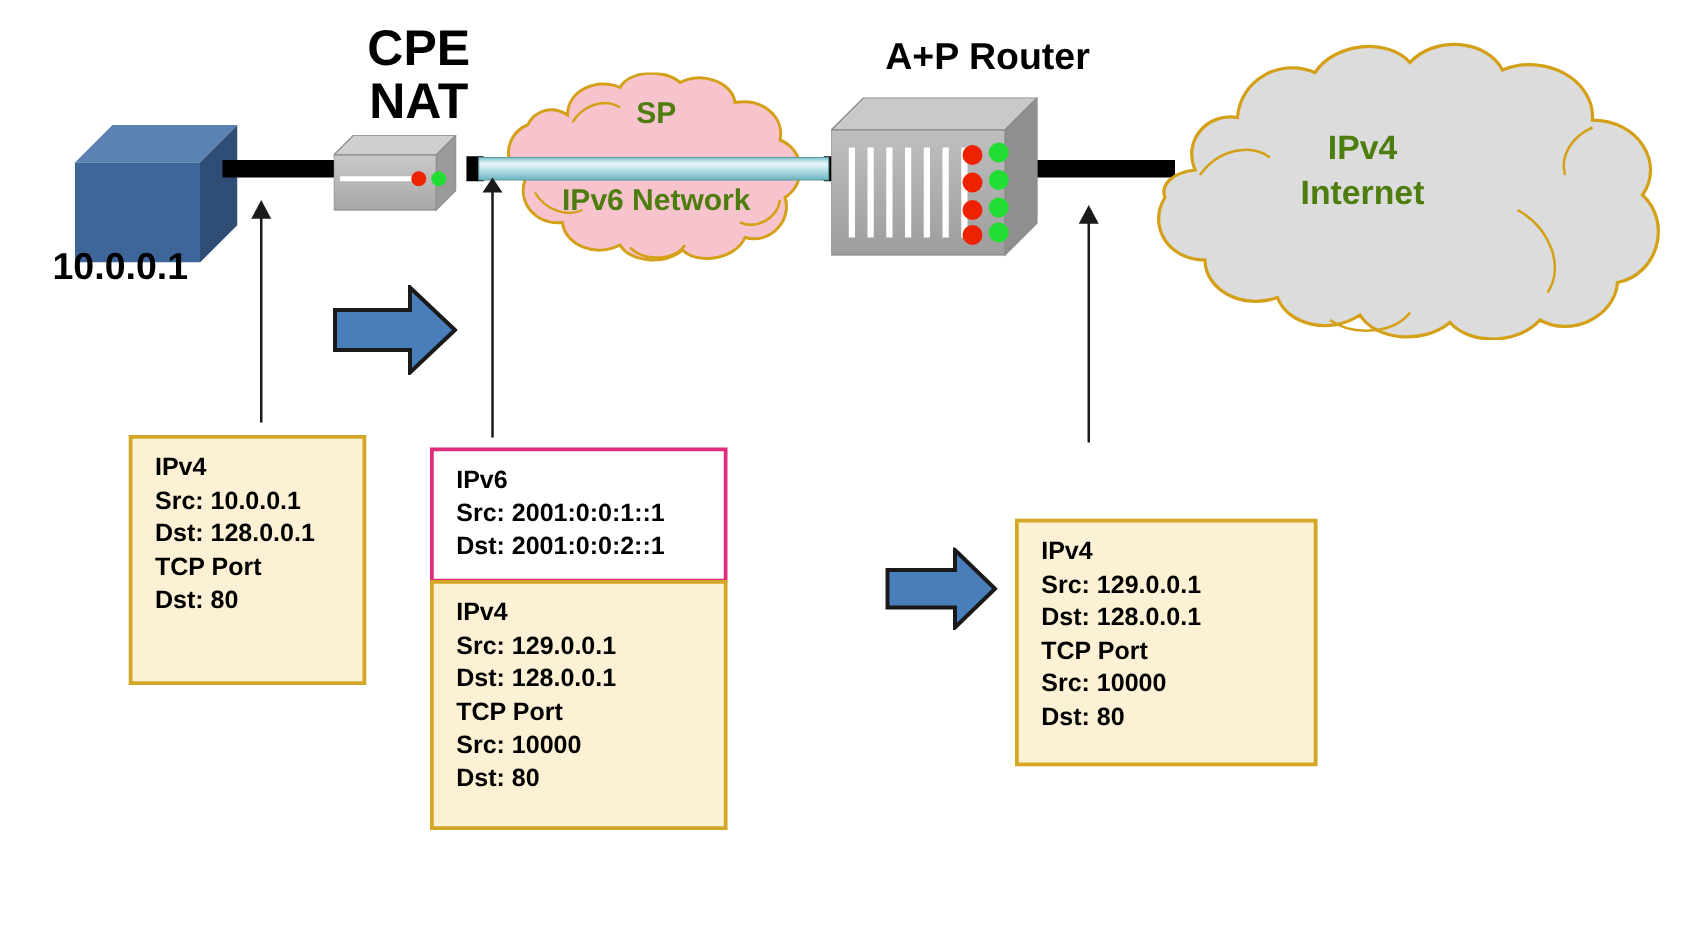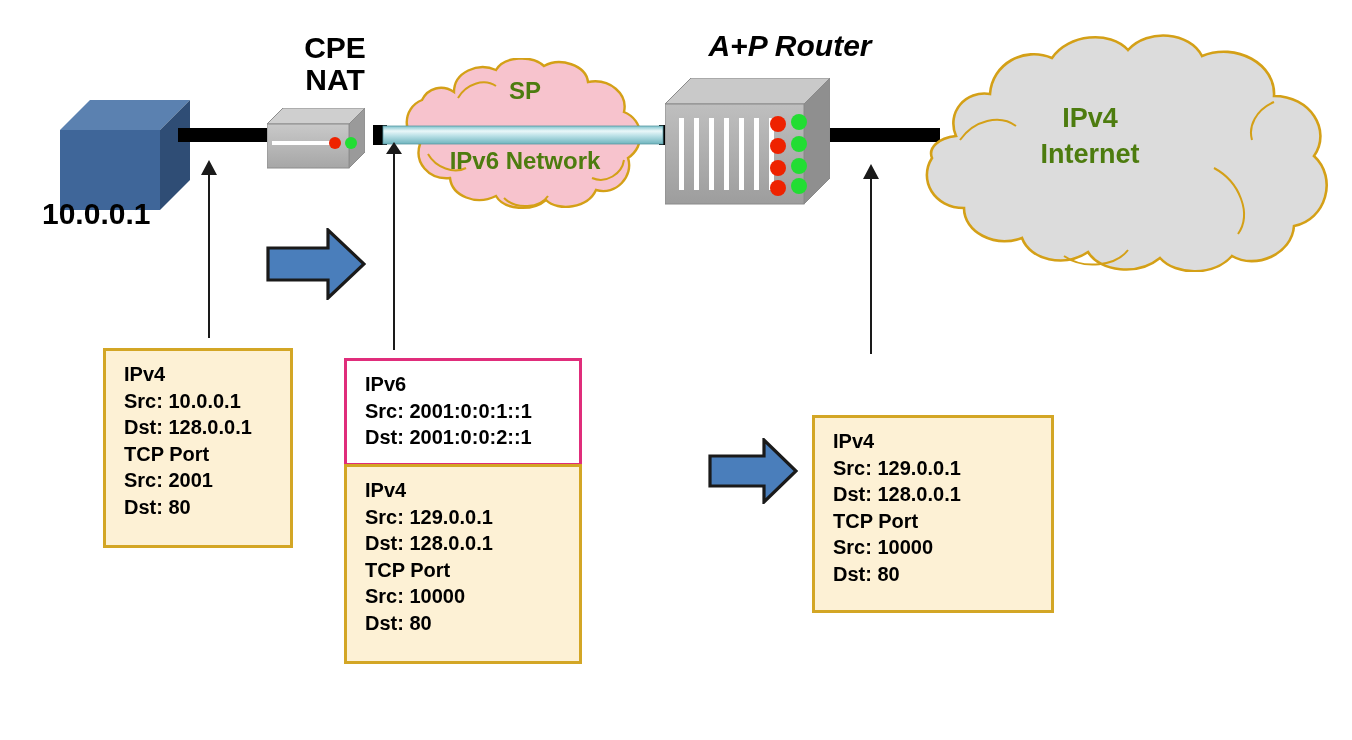--- a/index.html
+++ b/index.html
@@ -21,27 +21,26 @@
 
   
   .dev-label {
     font-weight: bold;
     color: #000000;
     line-height: 1.05;
     text-align: center;
     white-space: pre-line;
   }
   #cpe-label {
-    left: 255px; top: 32px; width: 160px;
-    font-size: 30px;
+    left: 255px; top: 18px; width: 160px;
+    font-size: 40px;
   }
   #router-label {
     left: 655px; top: 30px; width: 270px;
     font-size: 30px;
-    font-style: italic;
   }
   #host-ip-label {
     left: 42px; top: 198px; width: 200px;
     font-size: 30px;
     text-align: left;
   }
 
   .cloud-label {
     font-weight: bold;
     color: #4d7c0f;
@@ -265,21 +264,20 @@
       <polygon points="2,18 56,18 56,2 88,33 56,64 56,48 2,48" fill="#4a7ebb" stroke="#1a1a1a" stroke-width="3.2" stroke-linejoin="miter"></polygon>
     </svg>
   </div>
 
   <div class="abs pkt-box pkt-v4" id="pkt-left">
     <div class="pkt-lines">
       <div>IPv4</div>
       <div>Src: 10.0.0.1</div>
       <div>Dst: 128.0.0.1</div>
       <div>TCP Port</div>
-      <div>Src: 2001</div>
       <div>Dst: 80</div>
     </div>
   </div>
 
   <div class="abs pkt-box pkt-v6" id="pkt-mid-v6">
     <div class="pkt-lines">
       <div>IPv6</div>
       <div>Src: 2001:0:0:1::1</div>
       <div>Dst: 2001:0:0:2::1</div>
     </div>

